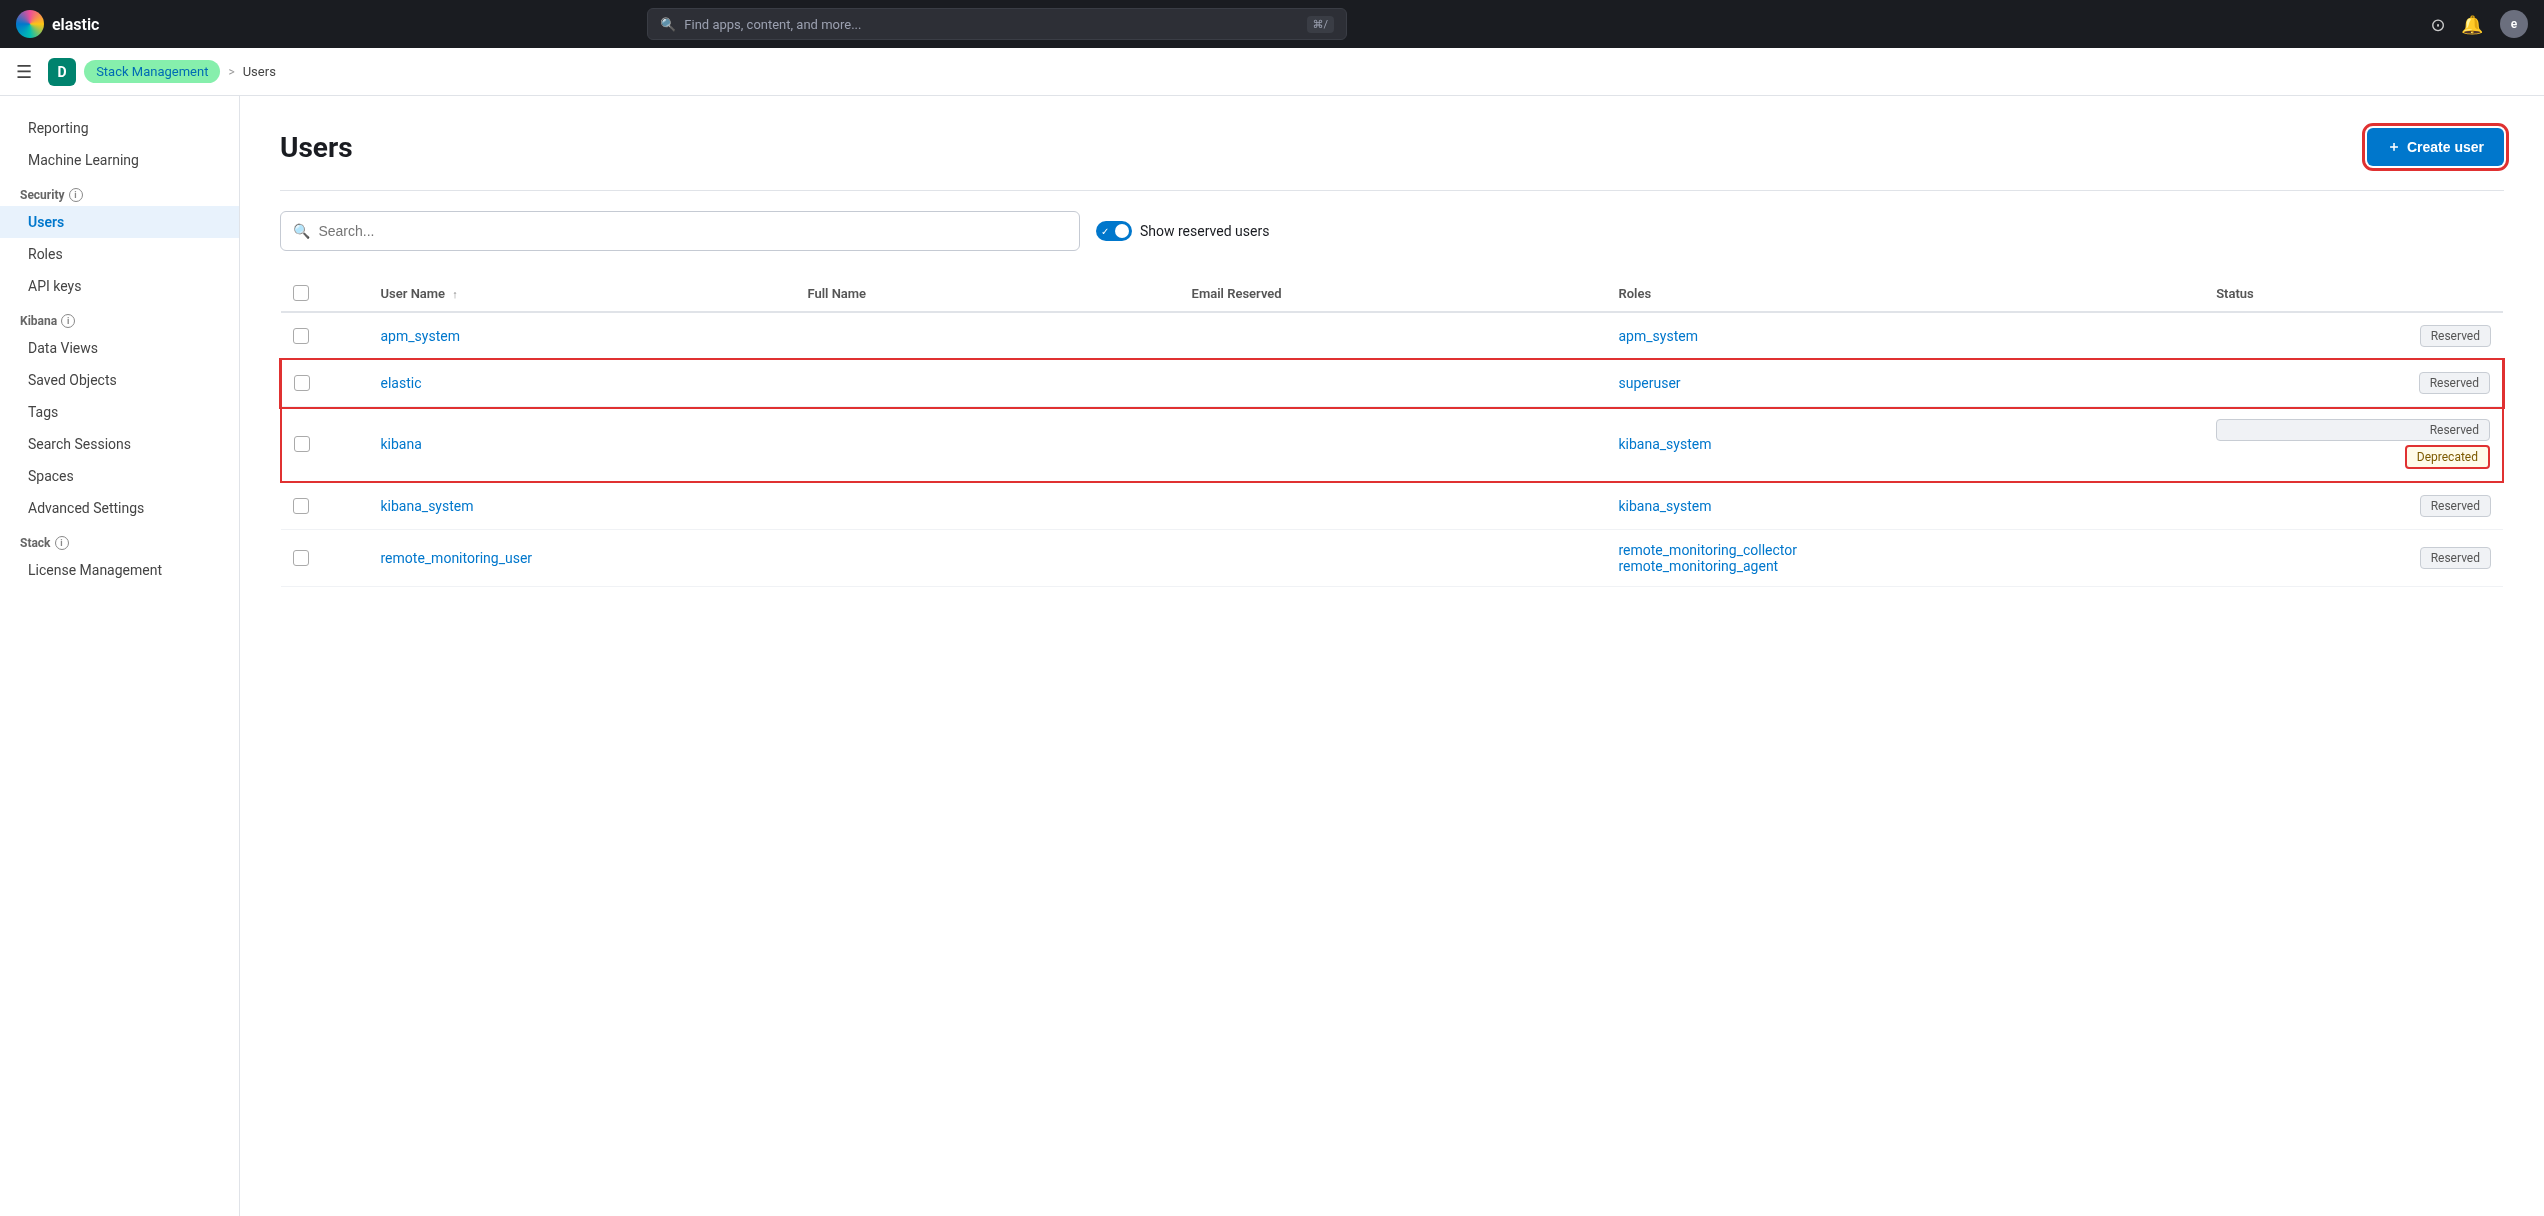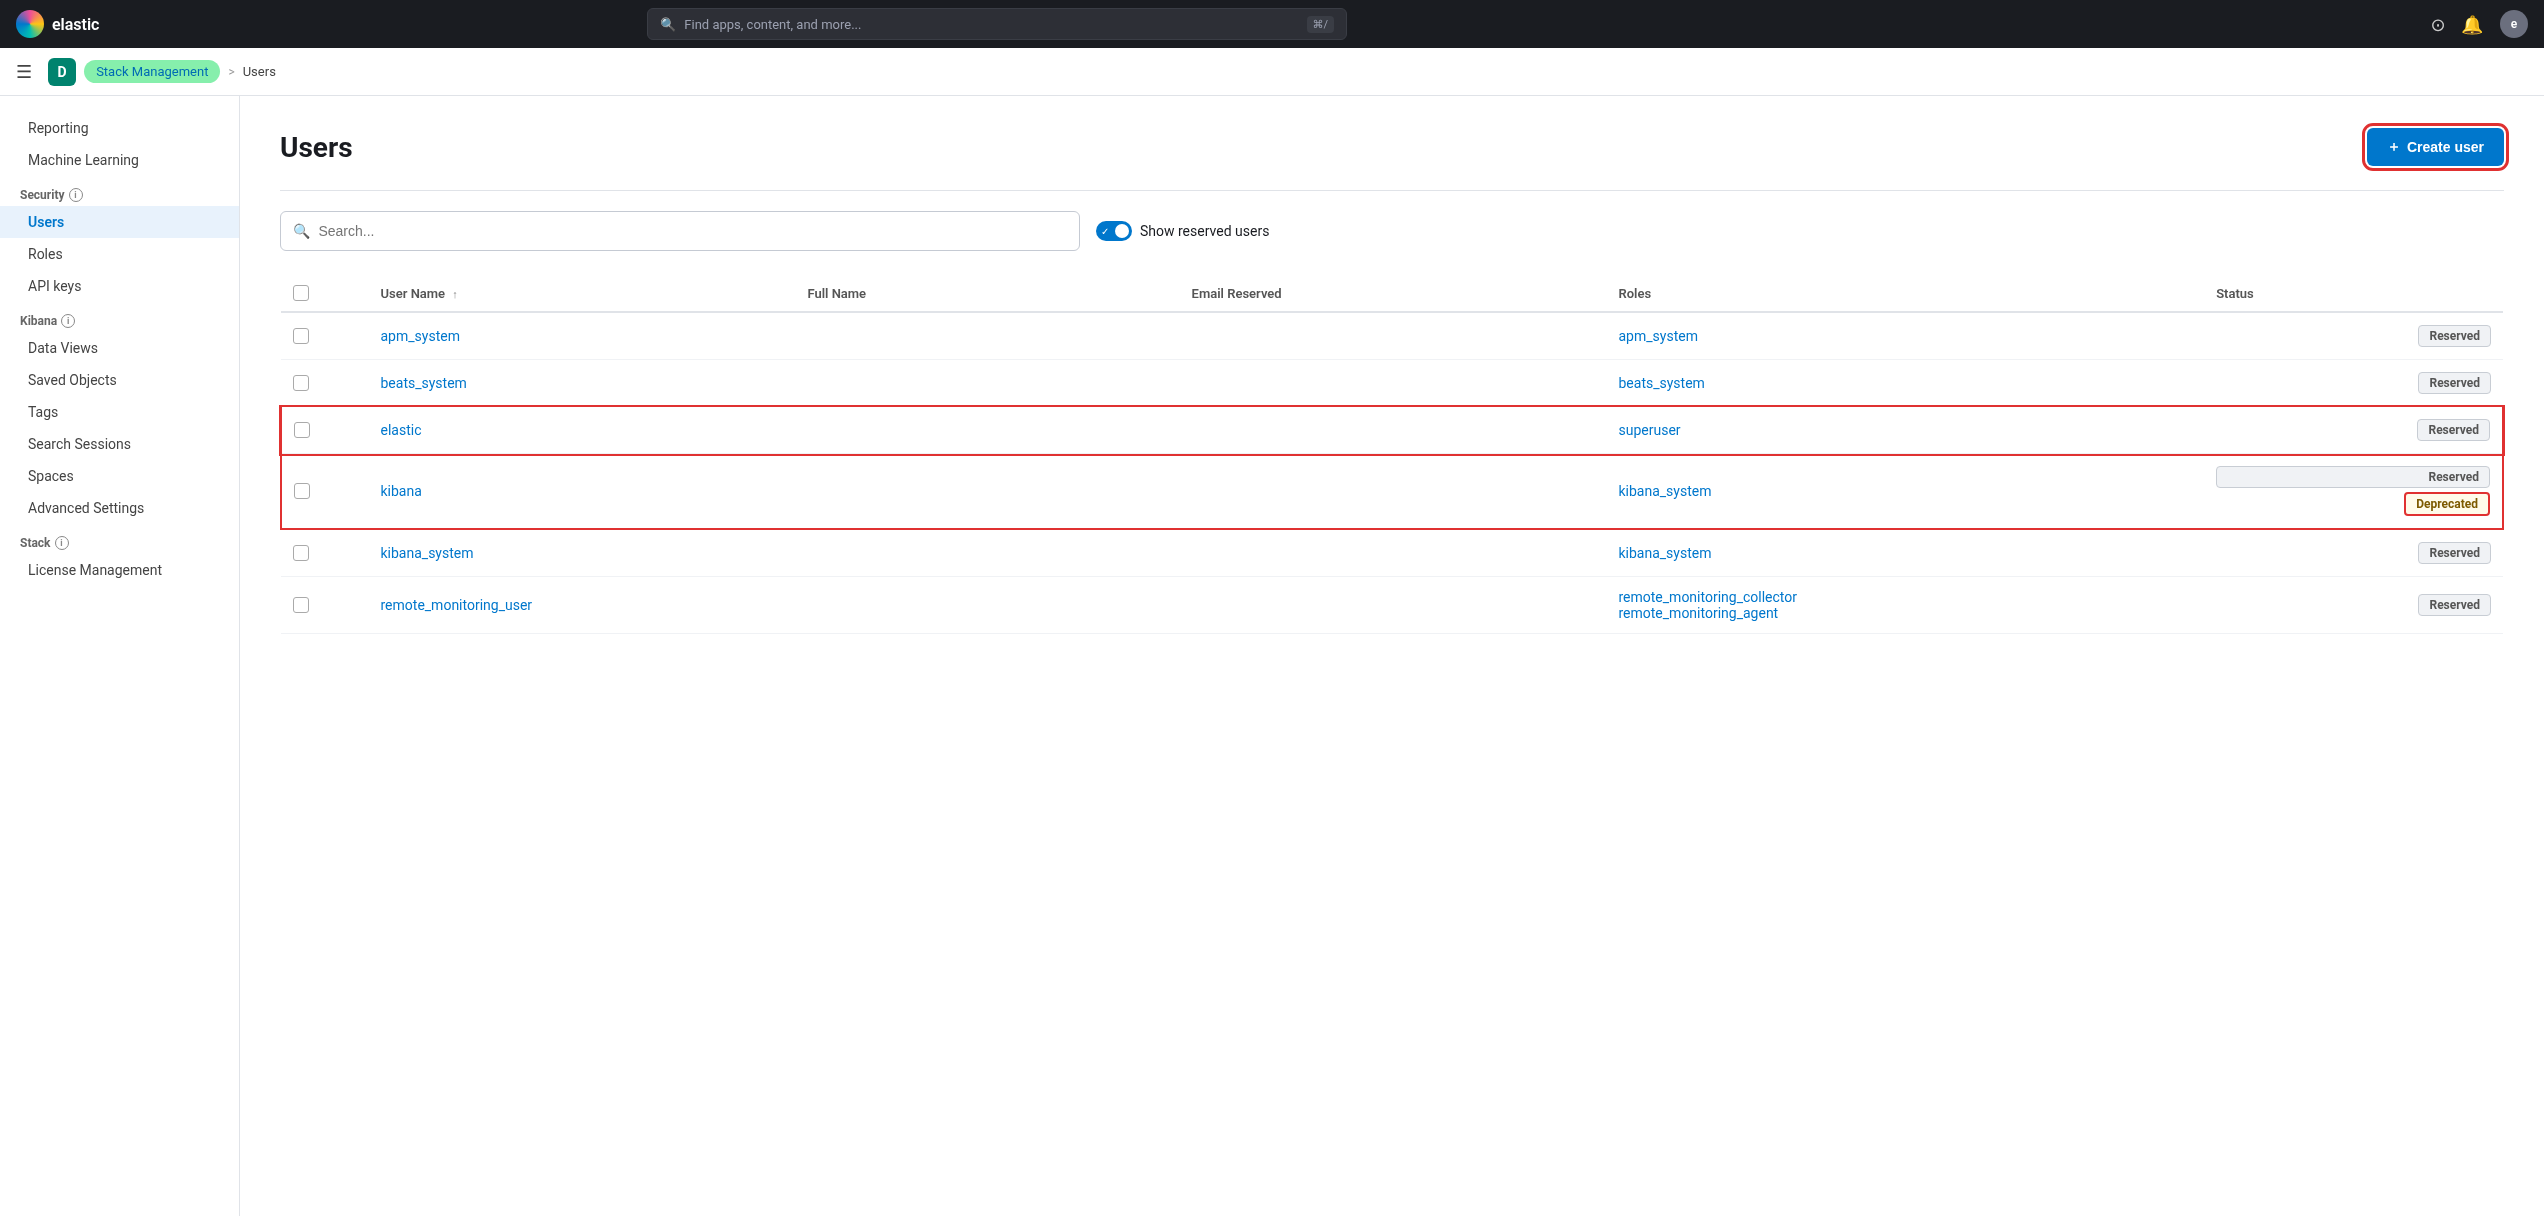--- a/index.html
+++ b/index.html
@@ -232,21 +232,21 @@
       vertical-align: middle;
     }
 
     .user-link { color: #0077cc; text-decoration: none; cursor: pointer; }
 
     .badge {
       display: inline-block;
       padding: 3px 10px;
       border-radius: 4px;
       font-size: 12px;
-      font-weight: 700;
+      font-weight: 400;
     }
     .badge-reserved {
       background: #f0f2f5;
       color: #555;
       border: 1px solid #c8cdd4;
     }
     .badge-deprecated {
       background: #fffbea;
       color: #7d5a00;
       border: 2px solid #e03131;
@@ -406,30 +406,20 @@
           <tr>
             <td class="checkbox-cell">
                 <div class="cb"></div>
               </td>
             <td><a class="user-link">apm_system</a></td>
             <td></td>
             <td></td>
             <td><a class="user-link">apm_system</a></td>
             <td style="text-align:right;"><span class="badge badge-reserved">Reserved</span></td>
           </tr>
-          <tr>
-            <td class="checkbox-cell">
-                <div class="cb"></div>
-              </td>
-            <td><a class="user-link">beats_system</a></td>
-            <td></td>
-            <td></td>
-            <td><a class="user-link">beats_system</a></td>
-            <td style="text-align:right;"><span class="badge badge-reserved">Reserved</span></td>
-          </tr>
 
           <tr style="outline:2px solid #e03131; background:#fff;">
             <td class="checkbox-cell" style="border-left:2px solid #e03131;">
                 <div class="cb"></div>
               </td>
             <td><a class="user-link">elastic</a></td>
             <td></td>
             <td></td>
             <td><a class="user-link">superuser</a></td>
             <td style="text-align:right;border-right:2px solid #e03131;"><span class="badge badge-reserved">Reserved</span></td>

